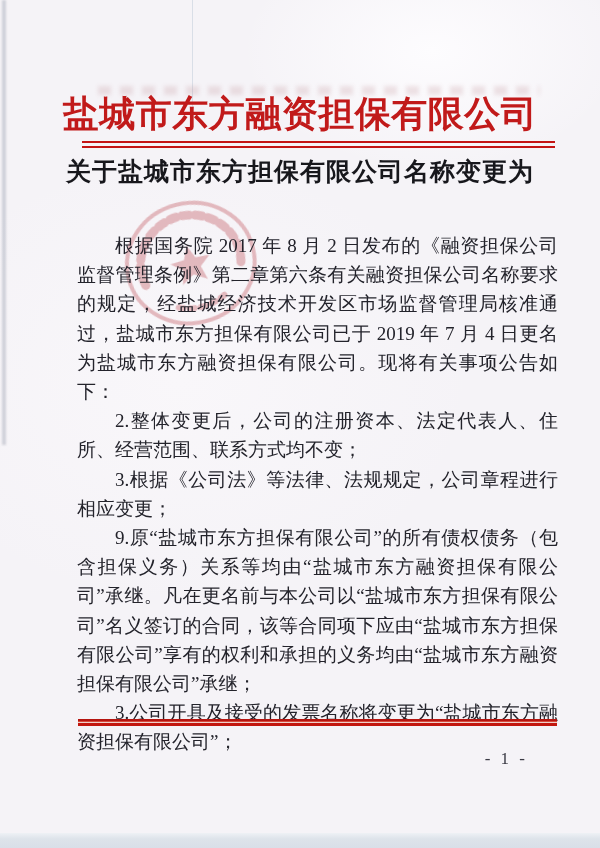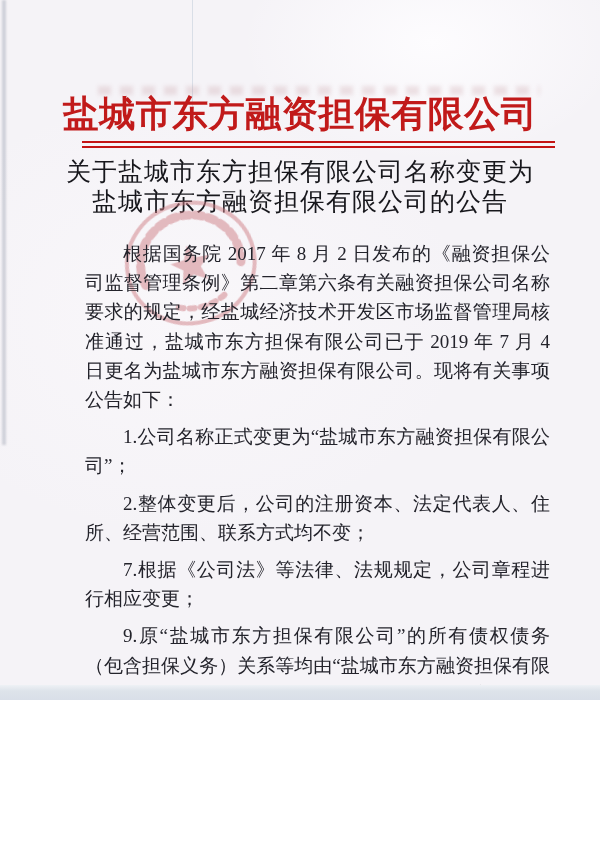--- a/index.html
+++ b/index.html
@@ -3,21 +3,21 @@
 <meta charset="utf-8">
 <style>
   html, body { margin: 0; padding: 0; }
   body {
     width: 600px; height: 848px;
     font-family: "Liberation Serif", serif;
     overflow: hidden;
   }
   .paper {
     position: relative;
-    width: 600px; height: 700px;
+    width: 600px; height: 848px;
     background:
       radial-gradient(ellipse 320px 200px at 72% 6%, #fdfcfe 0%, rgba(253,252,254,0) 60%),
       radial-gradient(ellipse 420px 320px at 30% 45%, #f9f7fa 0%, rgba(249,247,250,0) 70%),
       #f5f3f7;
     overflow: hidden;
   }
   
   .edge-left {
     position: absolute; left: 2px; top: 0; width: 4px; height: 445px;
     background: rgba(148,152,168,.38);
@@ -52,42 +52,42 @@
     position: absolute; top: 141px; left: 82px; width: 473px; height: 7px;
     border-top: 2px solid #c41414;
     border-bottom: 2px solid #c41414;
     box-sizing: border-box;
   }
   
   .heading {
     position: absolute; top: 156px; left: 0; width: 600px;
     text-align: center;
     font-size: 25px; line-height: 30px;
-    font-weight: 400;
+    font-weight: 700;
     color: #17171c;
     font-family: "Liberation Sans", sans-serif;
     letter-spacing: 1px;
   }
   
   .stamp {
     position: absolute; left: 120px; top: 198px; width: 142px; height: 132px;
     opacity: .5;
     filter: blur(.6px);
     transform: scaleX(-1) rotate(14deg);
   }
   
   .body-text {
     position: absolute; top: 231px; left: 77px; width: 481px;
     font-size: 19px; line-height: 29.2px;
     color: #23232b;
     text-align: justify;
     text-justify: inter-character;
     font-family: "Liberation Serif", serif;
   }
-  .body-text p { margin: 8px; text-indent: 2em; }
+  .body-text p { margin: 0; text-indent: 2em; }
   
   .rule-bottom {
     position: absolute; top: 719px; left: 78px; width: 479px; height: 7px;
     background: linear-gradient(180deg,
       #b51510 0 2px, #d84a3c 2px 3px, #efd0ca 3px 4px, #c2170f 4px 7px);
   }
   .page-number {
     position: absolute; top: 749px; left: 0; width: 528px;
     text-align: right;
     font-size: 17px; letter-spacing: 3px;
@@ -103,35 +103,33 @@
   <div class="edge-left"></div>
   <div class="scan-vline"></div>
   <div class="bleed-row"></div>
 
   <div class="company-title">盐城市东方融资担保有限公司</div>
 
   <div class="rule-double"></div>
 
   <div class="heading">
     <div>关于盐城市东方担保有限公司名称变更为</div>
-    <div>盐城市东方融资担保有限公司的公告</div>
   </div>
 
   <svg class="stamp" viewBox="0 0 142 132">
     <ellipse cx="71" cy="65" rx="64" ry="60" fill="none" stroke="#cf7e85" stroke-width="4"></ellipse>
     <path d="M 71 47 L 76.8 60.5 L 91 61.5 L 80 70.6 L 83.8 84.5 L 71 76.8 L 58.2 84.5 L 62 70.6 L 51 61.5 L 65.2 60.5 Z" fill="#cf7e85"></path>
     <path d="M 22 76 A 51 48 0 0 1 71 17 A 51 48 0 0 1 120 76" fill="none" stroke="#cf7e85" stroke-width="9" stroke-dasharray="7 6" stroke-linecap="round"></path>
     <path d="M 46 104 A 51 48 0 0 0 96 104" fill="none" stroke="#cf7e85" stroke-width="6" stroke-dasharray="5 6" stroke-linecap="round"></path>
   </svg>
 
   <div class="body-text">
     <p>根据国务院 2017 年 8 月 2 日发布的《融资担保公司监督管理条例》第二章第六条有关融资担保公司名称要求的规定，经盐城经济技术开发区市场监督管理局核准通过，盐城市东方担保有限公司已于 2019 年 7 月 4 日更名为盐城市东方融资担保有限公司。现将有关事项公告如下：</p>
-    <p>1.公司名称正式变更为“盐城市东方融资担保有限公司”；</p>
     <p>2.整体变更后，公司的注册资本、法定代表人、住所、经营范围、联系方式均不变；</p>
-    <p>7.根据《公司法》等法律、法规规定，公司章程进行相应变更；</p>
+    <p>3.根据《公司法》等法律、法规规定，公司章程进行相应变更；</p>
     <p>9.原“盐城市东方担保有限公司”的所有债权债务（包含担保义务）关系等均由“盐城市东方融资担保有限公司”承继。凡在更名前与本公司以“盐城市东方担保有限公司”名义签订的合同，该等合同项下应由“盐城市东方担保有限公司”享有的权利和承担的义务均由“盐城市东方融资担保有限公司”承继；</p>
     <p>3.公司开具及接受的发票名称将变更为“盐城市东方融资担保有限公司”；</p>
   </div>
 
   <div class="rule-bottom"></div>
 
   <div class="page-number">- 1 -</div>
 
   <div class="edge-bottom"></div>
 

